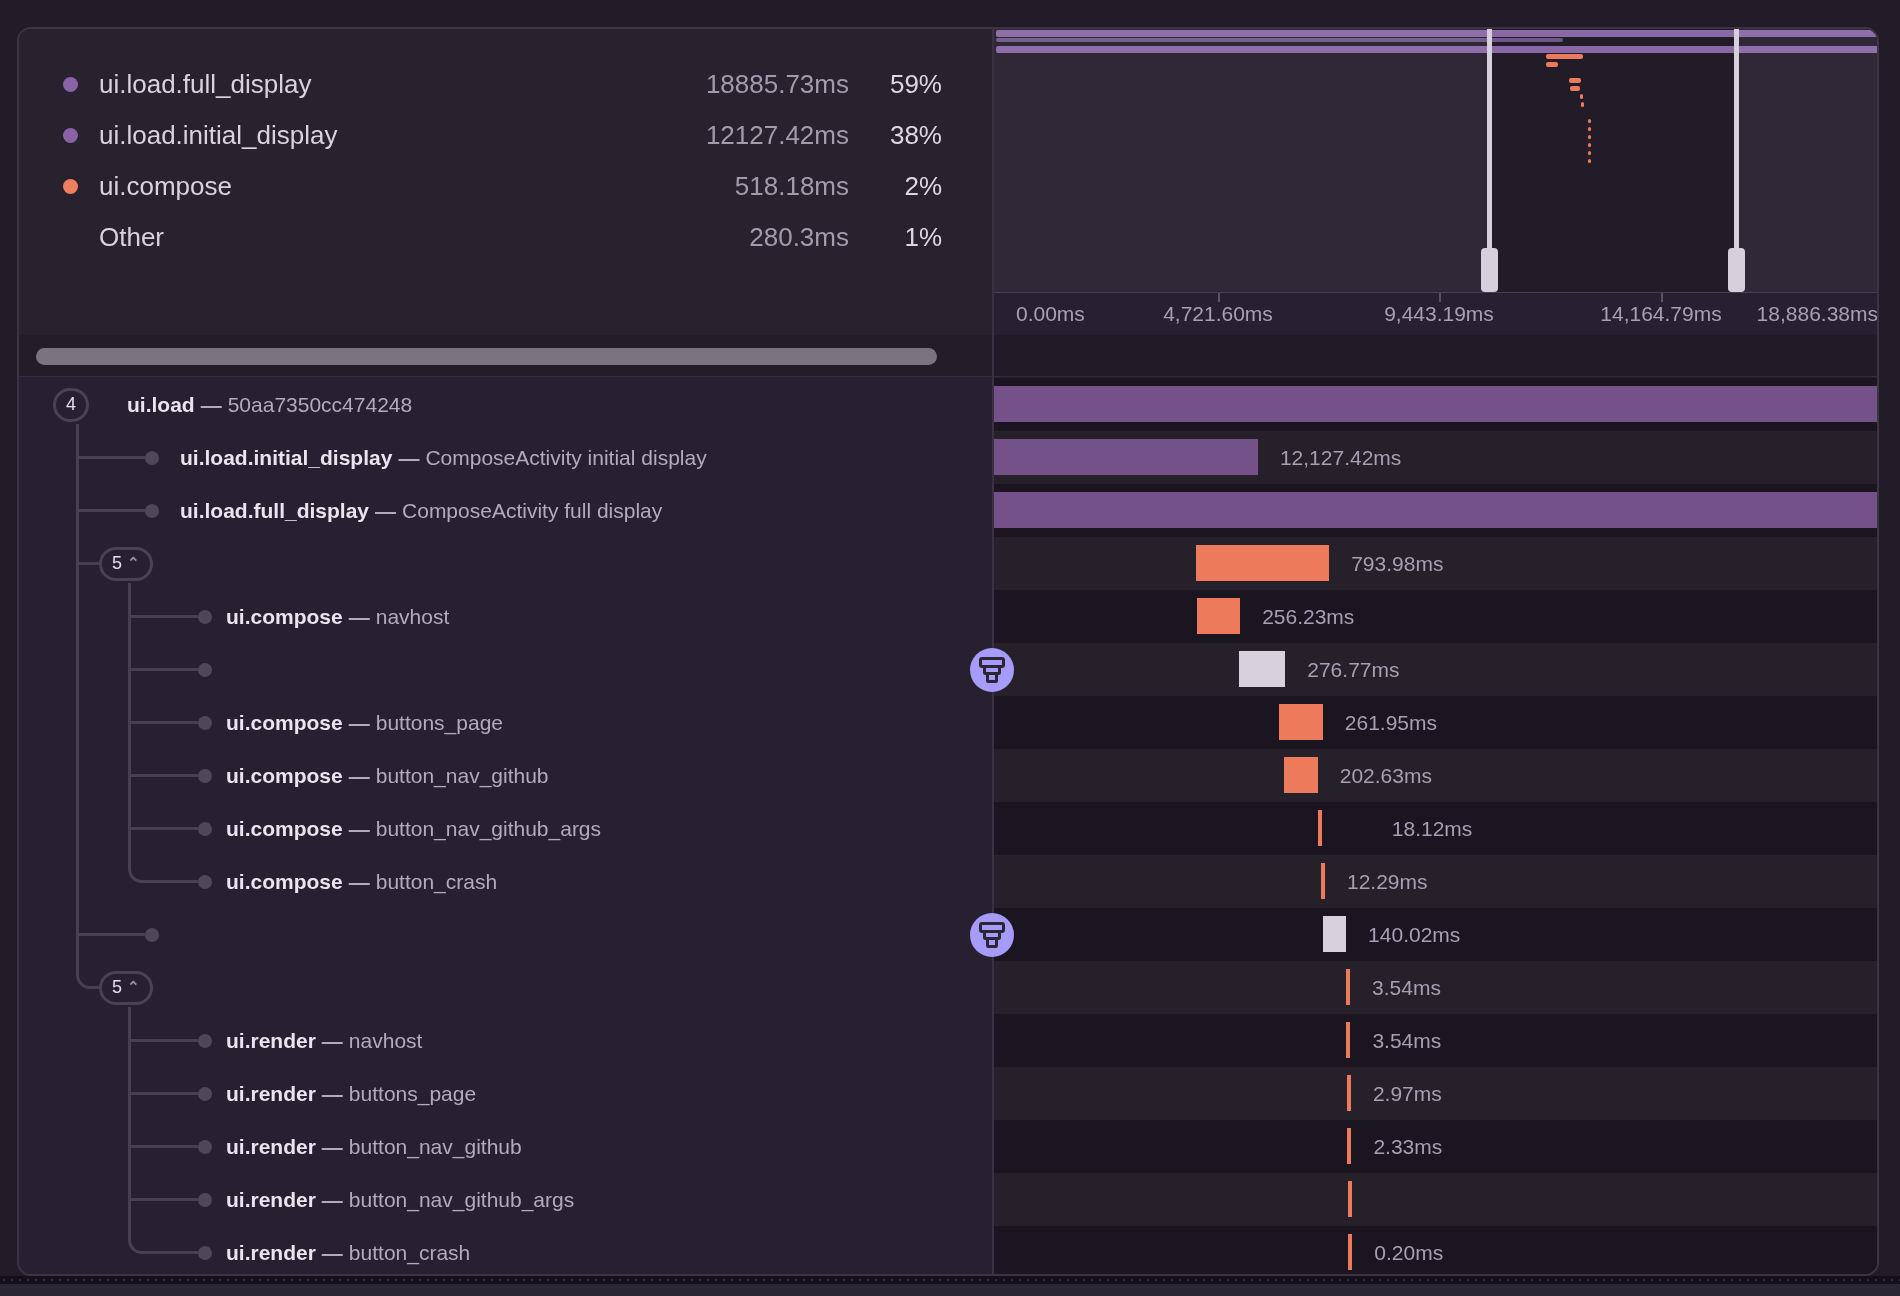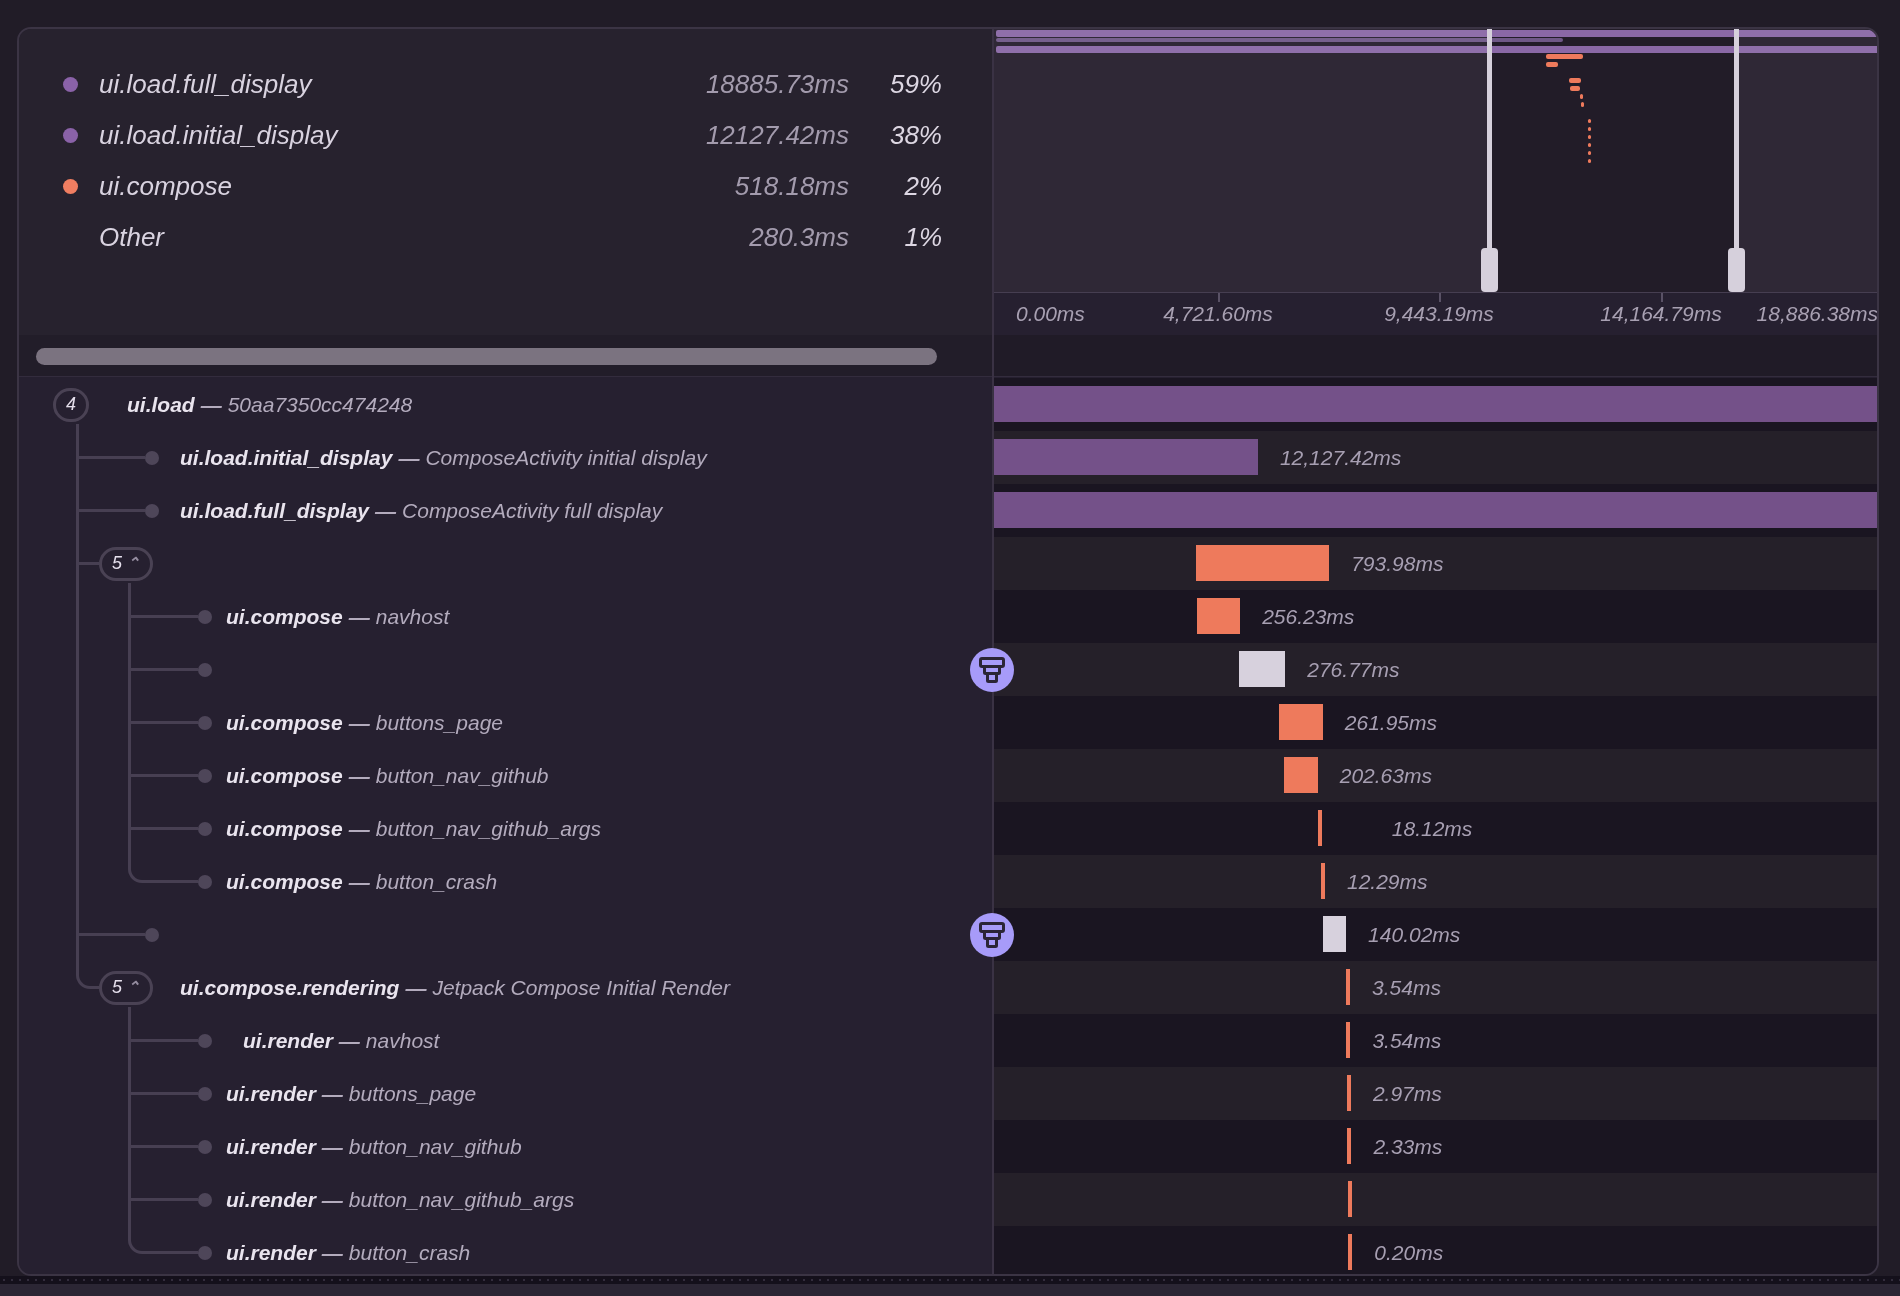--- a/index.html
+++ b/index.html
@@ -3,21 +3,21 @@
 <meta charset="utf-8">
 <style>
   * { margin:0; padding:0; box-sizing:border-box; }
   html,body { width:1900px; height:1296px; }
   body {
     font-family:"Liberation Sans", sans-serif;
     background:#211c27;
     position:relative; overflow:hidden;
     -webkit-font-smoothing:antialiased;
   }
-  #page { position:absolute; left:0; top:0; width:1900px; height:1296px;font-style:italic; }
+  #page { position:absolute; left:0; top:0; width:1900px; height:1296px; }
 
   
   #panel {
     position:absolute; left:17px; top:27px; width:1862px; height:1249px;
     border:2px solid #3b3444; border-radius:14px;
     background:#262030; overflow:hidden;
   }
   #divider {
     position:absolute; left:973px; top:0; width:2px; height:100%;
     background:#3a3244; z-index:5;
@@ -281,30 +281,29 @@
         <rect x="10.5" y="18.5" width="9" height="8" rx="1"></rect>
       </g>
     </svg>
   </div>
         <div class="row" style="top: 583px;">
           <div class="row-left">
             <div class="badge" style="left: 80px;">
               <span>5</span>
               <span class="caret">⌃</span>
             </div>
-            <div class="row-text" style="left: 161px;"><span class="op">ui.compose.rendering</span><span class="sep">—</span><span class="desc">Jetpack Compose Initial Render</span></div>
           </div>
           <div class="row-right even">
             <div class="span-bar" style="left: 352.091px; width: 4px; background: rgb(238, 122, 92);"></div>
             <div class="dur-label" style="left: 378.091px;">3.54ms</div>
           </div>
         </div>
         <div class="row" style="top: 636px;">
           <div class="row-left">
-            <div class="row-text" style="left: 224px; text-align: right;"><span class="op">ui.render</span><span class="sep">—</span><span class="desc">navhost</span></div>
+            <div class="row-text" style="left: 207px; text-align: right;"><span class="op">ui.render</span><span class="sep">—</span><span class="desc">navhost</span></div>
           </div>
           <div class="row-right odd">
             <div class="span-bar" style="left: 352.426px; width: 4px; background: rgb(238, 122, 92);"></div>
             <div class="dur-label" style="left: 378.426px;">3.54ms</div>
           </div>
         </div>
         <div class="row" style="top: 689px;">
           <div class="row-left">
             <div class="row-text" style="left: 207px;"><span class="op">ui.render</span><span class="sep">—</span><span class="desc">buttons_page</span></div>
           </div>

